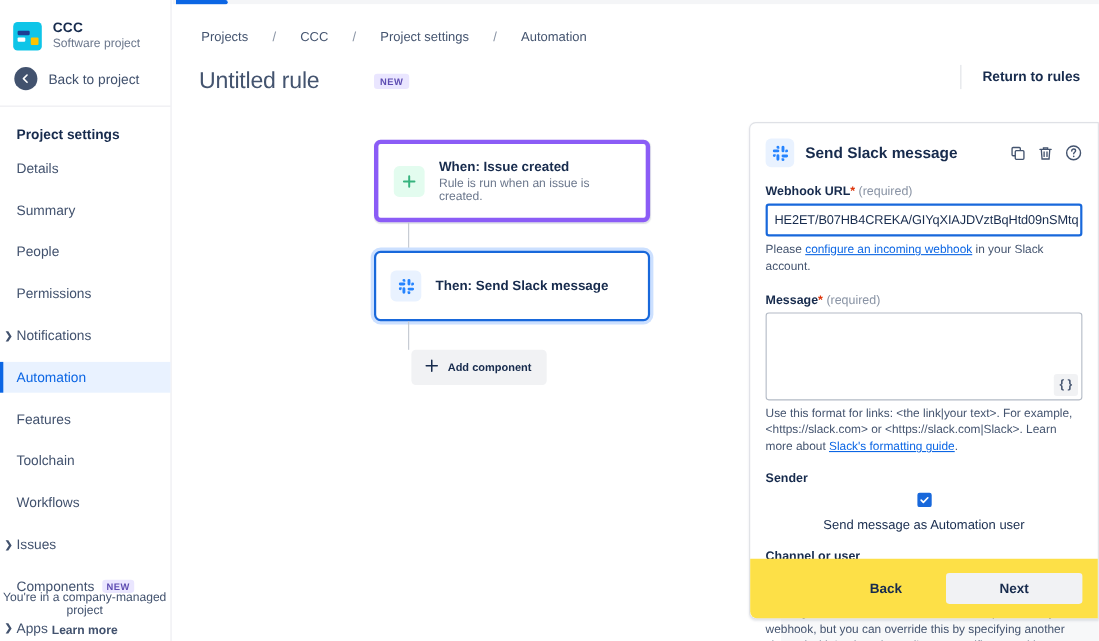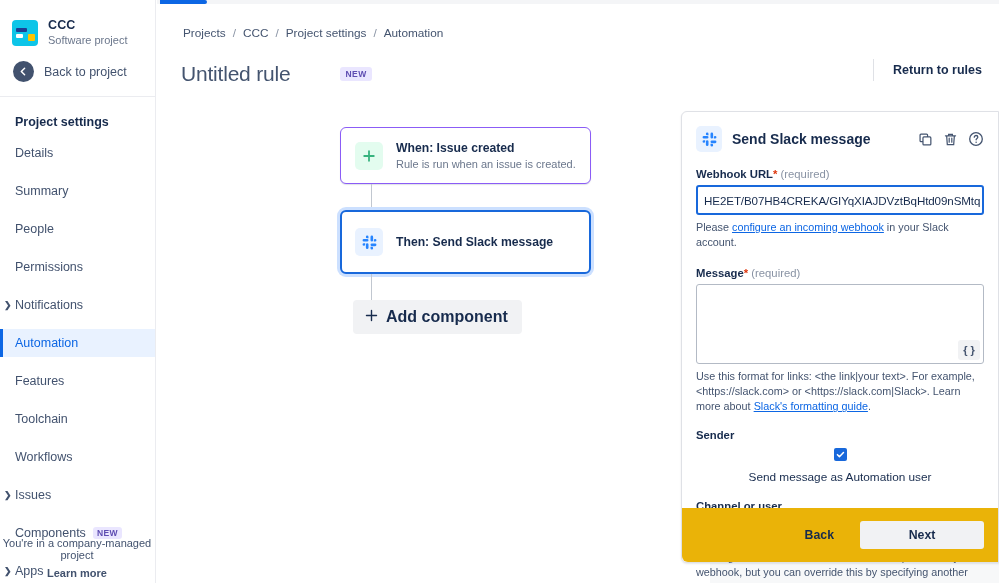--- a/index.html
+++ b/index.html
@@ -102,21 +102,21 @@
     position:absolute; left:160px; top:0; width:47px; height:4px;
     background:#0c66e4; border-radius: 0 2px 2px 0;
   }
 
   
   .main {
     position:absolute; left:157px; top:4px; right:0; bottom:0;
     background:#ffffff;
   }
   .breadcrumb {
-    display:flex; align-items:center; gap:7px;
+    display:flex; align-items:center; gap:22px;
     padding: 22px 0 0 26px;
     font-size: 11.8px; color:#44546f;
   }
   .breadcrumb .sep { color:#8993a4; }
   .breadcrumb .crumb { cursor: pointer; }
 
   .title-row {
     display:flex; align-items:center;
     padding: 22px 24px 0 24px;
     position: relative;
@@ -152,21 +152,21 @@
 
   
   .canvas {
     position:absolute; left:0; top:104px; right:289px; bottom:0;
     background:#ffffff;
   }
   .chain { position:absolute; left: 183px; top: 19px; }
   .rule-card {
     width: 251px;
     background:#ffffff;
-    border:1px solid #8b5cf6;
+    border:4px solid #8b5cf6;
     border-radius: 6px;
     box-shadow: 0 1px 1px rgba(9,30,66,0.13);
     display:flex; align-items:center;
     padding: 13px 14px;
     gap: 13px;
     cursor:pointer;
   }
   .rule-card.selected {
     border: 2px solid #1868db;
     box-shadow: 0 0 0 3px #cce0ff;
@@ -179,22 +179,22 @@
   }
   .rule-icon.green { background:#e3fcef; }
   .rule-icon.blue { background:#e9f2ff; }
   .rule-txt .l1 { font-size: 12.2px; font-weight:600; color:#172b4d; }
   .rule-txt .l2 { font-size: 11px; color:#6b778c; margin-top:3px;}
   .connector { width:1px; height: 26px; background:#c1c7d0; margin-left: 31px;}
   .add-component {
     display:inline-flex; align-items:center; gap:8px;
     background:#f1f2f4; border-radius:4px;
     padding: 8px 14px 8px 12px;
-    font-size:16px; font-weight:600; color:#172b4d;
-    cursor:pointer; margin-left: 13px;
+    font-size:10px; font-weight:600; color:#172b4d;
+    cursor:pointer; margin-left: 34px;
   }
 
   
   .panel {
     position:absolute; right: 0px; top: 111px;
     width: 318px; height: 452px;
     background:#ffffff;
     border:1px solid #dfe1e6;
     border-radius: 6px 0 0 6px;
     box-shadow: 0 1px 2px rgba(9,30,66,0.10);
@@ -249,22 +249,22 @@
   }
   .check-text { font-size:11.8px; color:#172b4d; }
   .plain-input {
     width:100%; height:28px;
     border:1px solid #b3bac5; border-radius:3px; background:#ffffff;
   }
   .panel-footer {
     position:absolute; left:0; right:0; bottom:0;
     height: 54px;
     display:flex; align-items:center; justify-content:flex-end;
-    gap: 8px; padding: 0 14px;
-    background: #eab308;
+    gap: 22px; padding: 0 14px;
+    background: #fde047;
     border-radius: 0 0 0 6px;
   }
   .btn-back {
     font-size:12.3px; font-weight:600; color:#172b4d;
     background:transparent; border:none; border-radius:3px;
     padding: 7px 18px; cursor:pointer;
     font-family: "Liberation Sans", sans-serif;
   }
   .btn-next {
     font-size:12.3px; font-weight:600; color:#172b4d;

